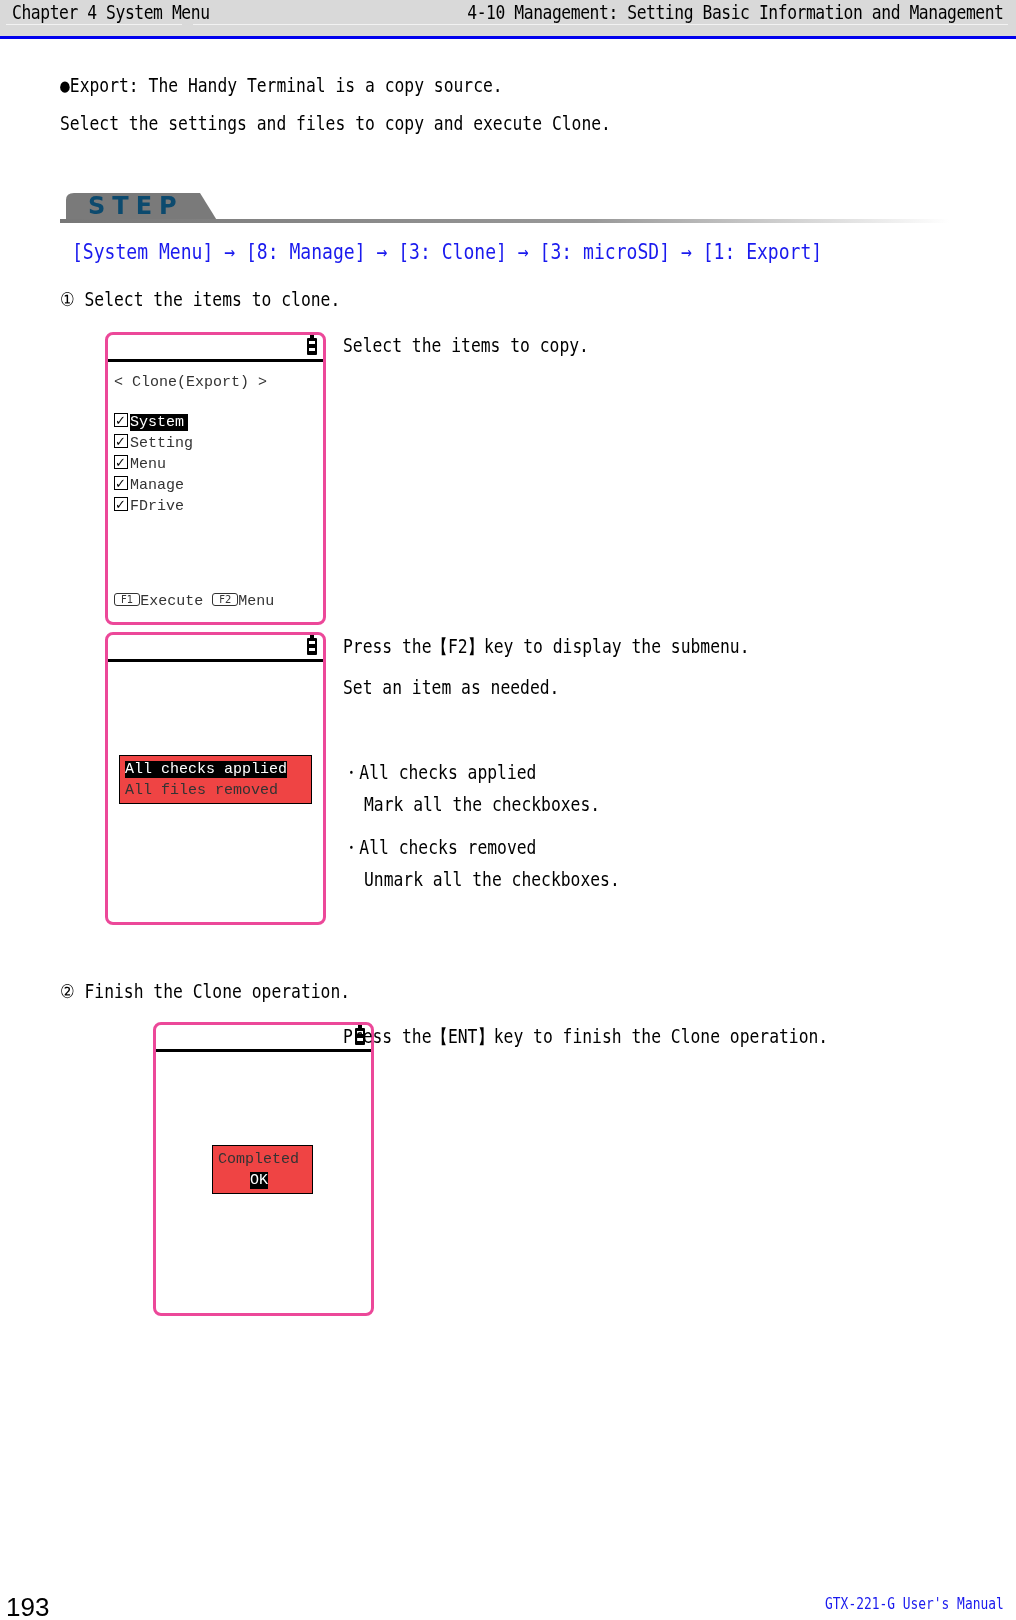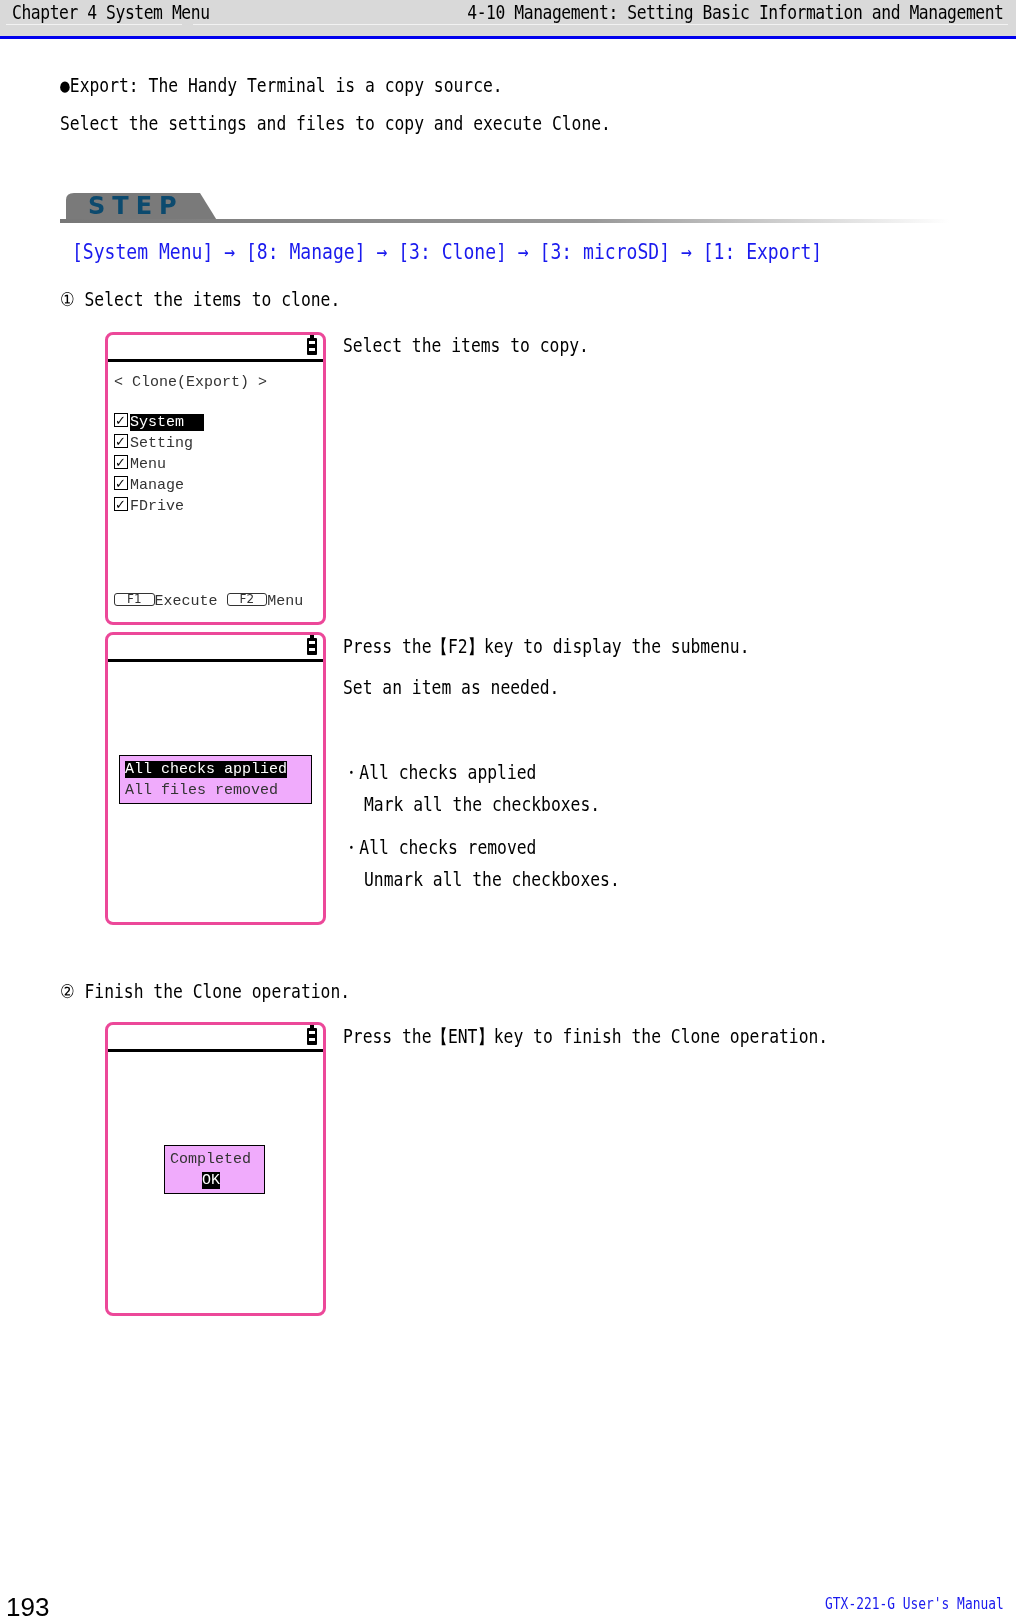--- a/index.html
+++ b/index.html
@@ -19,22 +19,22 @@
   .crumb { left:72px; top:240px; font-size:21px; color:#1a1aee; white-space:nowrap; transform:scaleX(0.86); transform-origin:left top; }
   .screen { left:105px; width:215px; border:3px solid #ec4899; border-radius:8px; background:#fff; }
   .scr-top { position:absolute; left:0; top:0; right:0; height:24px; border-bottom:3px solid #000; }
   .batt { position:absolute; right:6px; top:3px; width:10px; height:17px; background:#000; border-radius:1px; }
   .batt::before { content:""; position:absolute; left:3px; top:-3px; width:4px; height:3px; background:#000; }
   .batt i { position:absolute; left:2px; width:6px; height:3px; background:#fff; }
   .lcd { position:absolute; font-family:"Liberation Mono","DejaVu Sans Mono",monospace; font-size:15px; color:#333; white-space:nowrap; line-height:21px; }
   .chk { display:inline-block; width:12px; height:12px; border:1px solid #000; position:relative; vertical-align:-1px; margin-right:2px; }
   .chk::after { content:"\2713"; position:absolute; left:0px; top:-4px; font-size:13px; color:#000; font-family:"DejaVu Sans",sans-serif; }
   .hl { background:#000; color:#fff; }
-  .fkey { display:inline-block; border:1px solid #333; border-radius:3px; font-size:12px; line-height:11px; padding:0 12px; vertical-align:2px; color:#333; font-family:"DejaVu Sans",sans-serif; }
-  .popup { position:absolute; border:1.5px solid #000; background:#f0abfc; }
+  .fkey { display:inline-block; border:1px solid #333; border-radius:3px; font-size:10px; line-height:11px; padding:0 6px; vertical-align:2px; color:#333; font-family:"DejaVu Sans",sans-serif; }
+  .popup { position:absolute; border:1.5px solid #000; background:#ef4444; }
   .foot-num { left:6px; top:1592px; font-family:"Liberation Sans","DejaVu Sans",sans-serif; font-size:26px; }
   .foot-man { right:12px; top:1595px; font-size:15px; color:#1a1aee; white-space:nowrap; transform:scaleX(0.86); transform-origin:right top; }
 </style>
 </head>
 <body>
 
 <div class="abs hdr"></div>
 <div class="abs hdr-ul1"></div>
 <div class="abs hdr-ul2"></div>
 <div class="abs hdr-l">Chapter 4 System Menu</div>
@@ -55,21 +55,21 @@
 
 <div class="abs screen" style="top:332px; height:287px;">
   <div class="scr-top">
     <div class="batt">
         <i style="top:3px"></i>
         <i style="top:10px"></i>
       </div>
   </div>
   <div class="lcd" style="left:6px; top:37px;">&lt; Clone(Export) &gt;</div>
   <div class="lcd" style="left:6px; top:77px;">
-    <div><span class="chk"></span><span class="hl" style="padding-right:20px;">System</span></div>
+    <div><span class="chk"></span><span class="hl" style="padding-right:4px;">System</span></div>
     <div><span class="chk"></span><span>Setting</span></div>
     <div><span class="chk"></span><span>Menu</span></div>
     <div><span class="chk"></span><span>Manage</span></div>
     <div><span class="chk"></span><span>FDrive</span></div>
   </div>
   <div class="lcd" style="left:6px; top:256px;">
     <span><span class="fkey">F1</span><span>Execute</span></span>
     <span><span class="fkey">F2</span><span>Menu</span></span>
   </div>
 </div>
@@ -89,21 +89,21 @@
 </div>
 <div class="abs txt" style="left:343px; top:634px;">Press the【F2】key to display the submenu.</div>
 <div class="abs txt" style="left:343px; top:676px;">Set an item as needed.</div>
 <div class="abs txt" style="left:343px; top:760px;">・All checks applied</div>
 <div class="abs txt" style="left:364px; top:793px;">Mark all the checkboxes.</div>
 <div class="abs txt" style="left:343px; top:835px;">・All checks removed</div>
 <div class="abs txt" style="left:364px; top:868px;">Unmark all the checkboxes.</div>
 
 <div class="abs txt" style="left:60px; top:980px;">② Finish the Clone operation.</div>
 
-<div class="abs screen" style="top:1022px; height:288px;">
+<div class="abs screen" style="top:1022px; height:288px;margin-left:48px;">
   <div class="scr-top">
     <div class="batt">
         <i style="top:3px"></i>
         <i style="top:10px"></i>
       </div>
   </div>
   <div class="popup" style="left:56px; top:120px; width:99px; height:47px;">
     <div class="lcd" style="left:5px; top:3px;">Completed</div>
     <div class="lcd" style="left:37px; top:24px;"><span class="hl">OK</span></div>
   </div>

